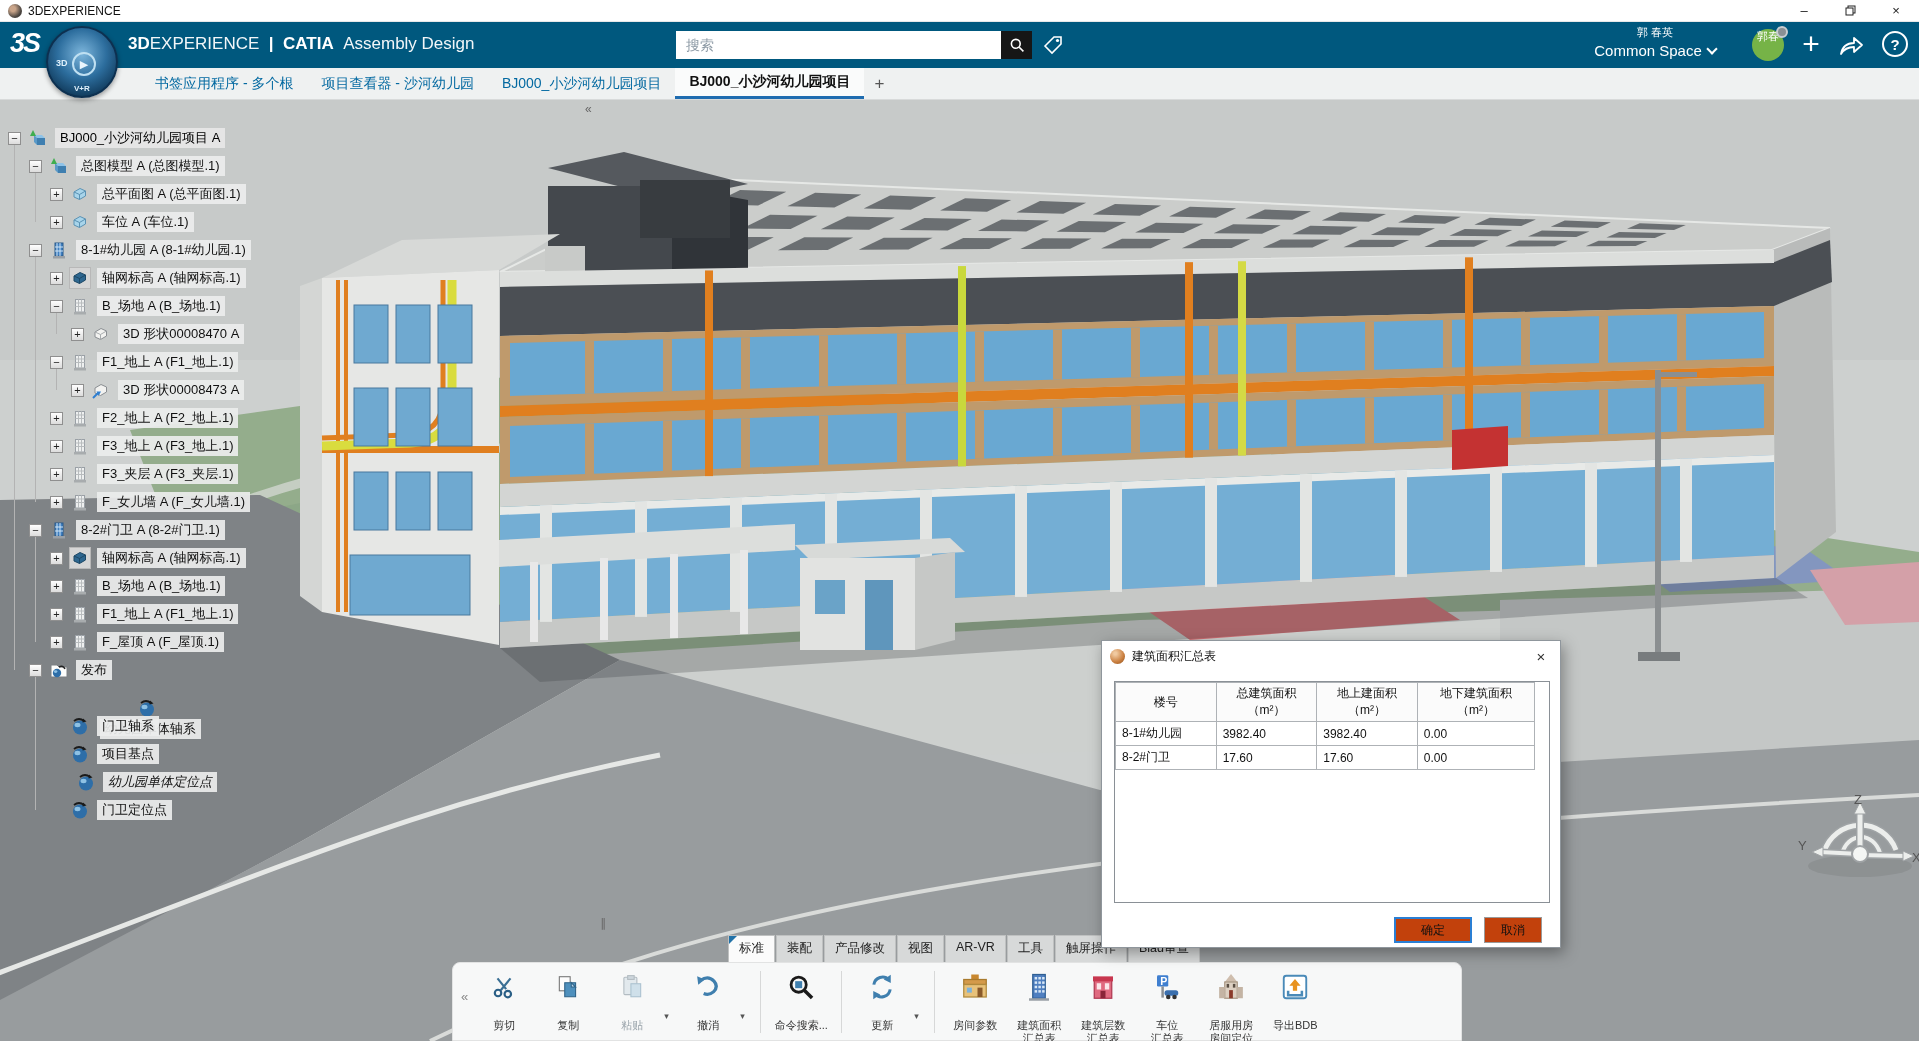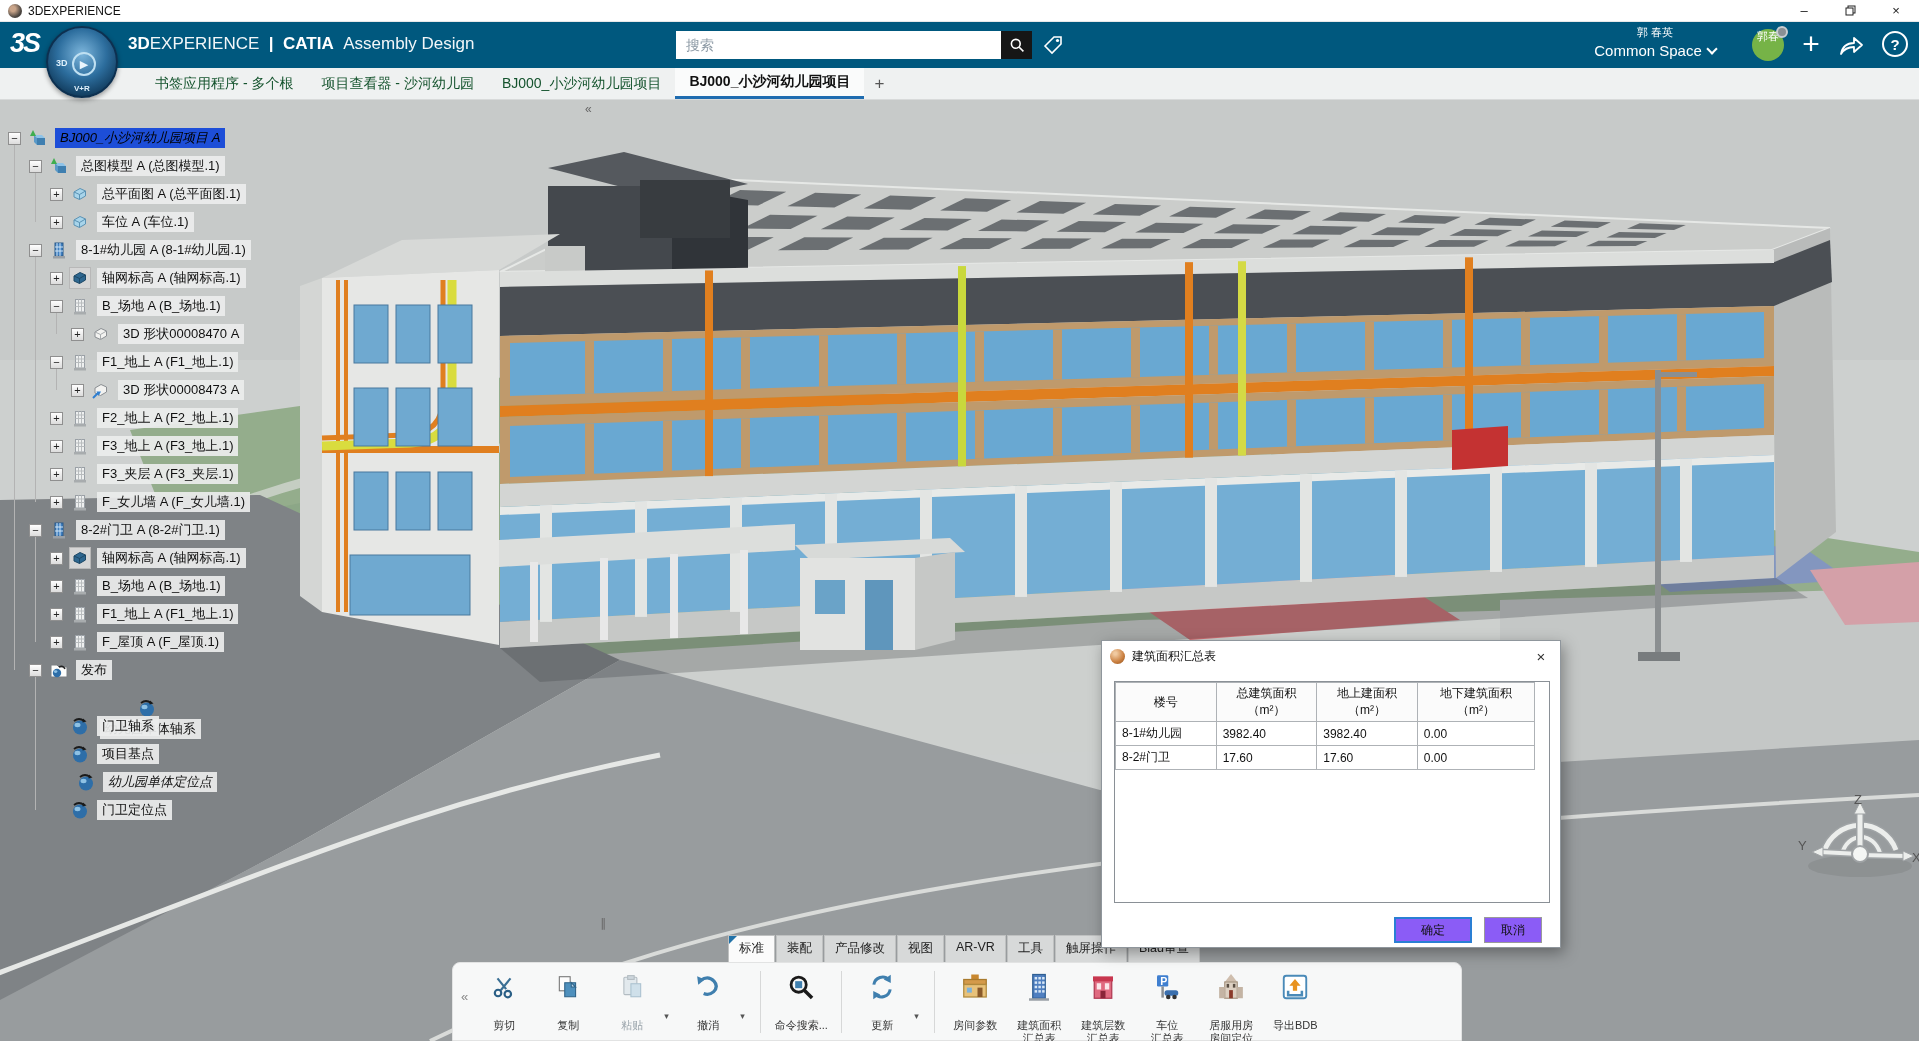--- a/index.html
+++ b/index.html
@@ -46,58 +46,58 @@
     background:#8a8f94; border:2px solid #c9cdd1; }
   #plus-btn { position:absolute; left:1796px; top:6px; width:30px; height:34px; color:#fff;
     font-size:30px; font-weight:300; text-align:center; line-height:32px; }
   #share-btn { position:absolute; left:1838px; top:11px; }
   #help-btn { position:absolute; left:1882px; top:9px; width:26px; height:26px; border:2px solid #fff;
     border-radius:50%; color:#fff; font-size:15px; font-weight:bold; display:flex; align-items:center; justify-content:center; }
 
   
   #tabbar { position:absolute; left:0; top:68px; width:1919px; height:32px; background:#eff1f1;
     border-bottom:1px solid #d8dada; display:flex; align-items:stretch; padding-left:141px; z-index:30; }
-  .doctab { display:flex; align-items:center; padding:0 14px; font-size:14px; color:#14532d; white-space:nowrap; }
+  .doctab { display:flex; align-items:center; padding:0 14px; font-size:14px; color:#0369a1; white-space:nowrap; }
   .doctab.active { font-weight:bold; color:#111; background:#fafbfb; border-bottom:3px solid #1f6cb0; }
   #newtab { display:flex; align-items:center; padding:0 10px; font-size:17px; color:#555; }
   #collapse-view { position:absolute; left:1888px; top:72px; width:24px; height:24px; background:#fff;
     border:1px solid #1b6ea8; display:flex; align-items:center; justify-content:center; }
 
   
   #viewport { position:absolute; left:0; top:100px; width:1919px; height:941px; overflow:hidden; z-index:1; }
   #scene { position:absolute; left:0; top:0; }
   #tree-split { position:absolute; left:585px; top:2px; color:#666; font-size:12px; letter-spacing:-2px; }
   #bottom-split { position:absolute; left:600px; top:816px; color:#666; font-size:12px; }
 
   
   #tree { position:absolute; left:0; top:24px; z-index:5; }
   .trow { height:28px; display:flex; align-items:center; }
   .expander { width:13px; height:13px; border:1px solid #8f8f8f; background:linear-gradient(#fefefe,#dcdcdc);
     font-size:11px; line-height:10px; text-align:center; color:#222; margin-right:6px; flex:0 0 13px; }
   .expander.none { visibility:hidden; }
   .ticon { width:22px; height:22px; margin-right:6px; flex:0 0 22px; display:flex; align-items:center; justify-content:center; }
   .ticon.dim { background:#d6d6d6; border:1px solid #b8b8b8; }
   .tlabel { font-size:13px; color:#111; background:rgba(236,237,237,.92); padding:1px 5px; white-space:nowrap; }
-  .trow.selected .tlabel { background:#1d4ed8; color:#000;font-style:italic; }
+  .trow.selected .tlabel { background:#e5e5e5; color:#000; }
   .tline { position:absolute; width:1px; background:#b3b3b3; z-index:4; }
 
   
   #dialog { position:absolute; left:1101px; top:540px; width:460px; height:308px; background:#fff;
     border:1px solid #8f969c; box-shadow:3px 5px 14px rgba(0,0,0,.35); z-index:20; }
   #dlg-title { height:30px; display:flex; align-items:center; padding:0 8px; }
   #dlg-ico { width:15px; height:15px; border-radius:50%;
     background:radial-gradient(circle at 35% 30%, #f0c9a0 10%, #c97e3e 60%, #8a4f1e 100%); margin-right:7px; }
   #dlg-title span.t { font-size:12px; color:#111; }
   #dlg-close { margin-left:auto; font-size:15px; color:#333; width:22px; text-align:center; }
   #dlg-tablewrap { position:absolute; left:12px; top:40px; width:436px; height:222px; border:1px solid #8a9096; background:#fff; }
   #dlg-table { border-collapse:collapse; width:420px; margin:0; font-size:12px; color:#111; }
   #dlg-table th, #dlg-table td { border:1px solid #aeb2b6; padding:2px 6px; font-weight:normal; }
   #dlg-table th { text-align:center; height:34px; background:#fbfbfb; }
   #dlg-table td { height:24px; }
-  .dlg-btn { position:absolute; height:26px; font-size:12px; color:#111; background:#8b5cf6;
+  .dlg-btn { position:absolute; height:26px; font-size:12px; color:#111; background:#c2410c;
     border:1px solid #9a9a9a; text-align:center; line-height:24px; }
   #btn-ok { left:292px; top:276px; width:78px; border:2px solid #2a7fd4; line-height:22px; }
   #btn-cancel { left:382px; top:276px; width:58px; }
 
   
   #ribbon-tabs { position:absolute; left:728px; top:835px; height:27px; display:flex; z-index:8; }
   .rtab { padding:4px 10px 5px; font-size:12.5px; color:#222; background:#d7d9d9; border:1px solid #bfc1c1;
     border-bottom:none; margin-right:1px; position:relative; white-space:nowrap; }
   .rtab.active { background:#fbfbfb; font-weight:normal; }
   .rtab.active::before { content:""; position:absolute; left:0; top:0; border-left:8px solid #2272a8;

